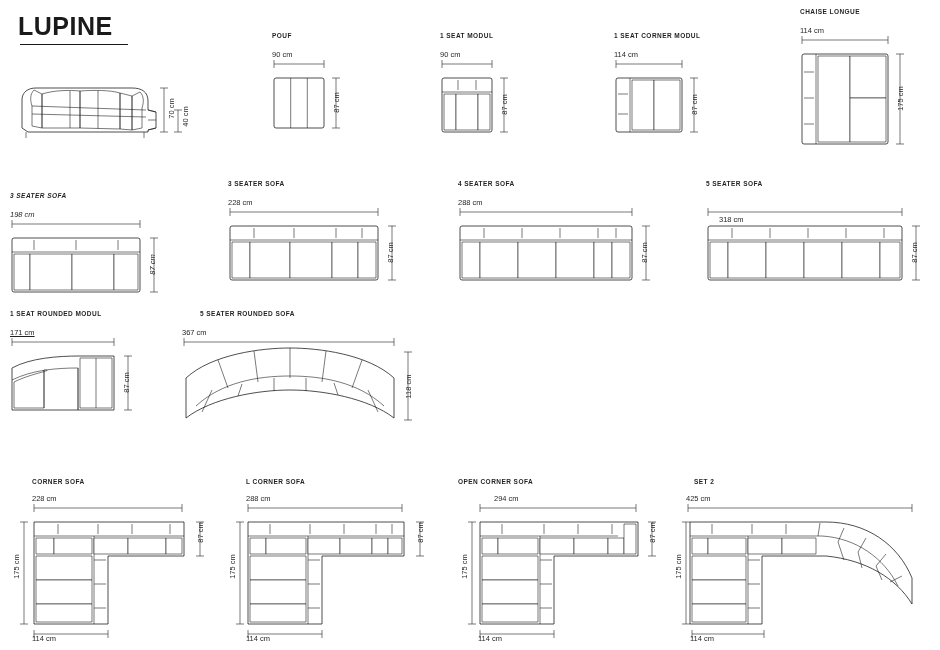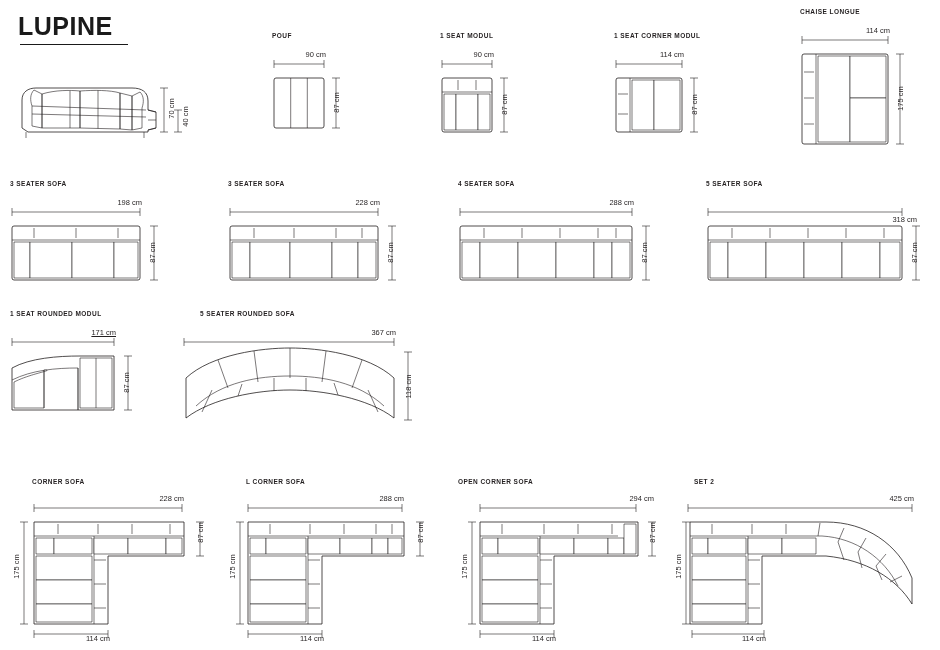--- a/index.html
+++ b/index.html
@@ -39,21 +39,21 @@
     color: #231f20;
     white-space: nowrap;
     text-transform: uppercase;
   }
 
   .dim-h {
     position: absolute;
     font-size: 7.5px;
     color: #231f20;
     white-space: nowrap;
-    text-align: right;
+    text-align: left;
   }
   .dim-v {
     position: absolute;
     font-size: 7.5px;
     color: #231f20;
     white-space: nowrap;
     transform-origin: 50% 50%;
     transform: rotate(-90deg);
   }
 
@@ -174,21 +174,21 @@
       <path class="cush" d="M50,46 L86,46 L86,90 L50,90 Z"></path>
       <path class="inner" d="M4,20 L14,20 M4,46 L14,46 M4,72 L14,72"></path>
     </svg>
     <svg width="30" height="96" viewBox="0 0 30 96" style="position:absolute; left:90px; top:44px;">
       <path class="arrow" d="M14,2 L14,92"></path>
       <path class="tick" d="M10,2 L18,2 M10,92 L18,92"></path>
     </svg>
     <div class="dim-v" style="left:84px; top:86px; width:40px; text-align:center;">175 cm</div>
   </div>
 
-  <div class="cell" style="left:10px; top:180px; width:180px; height:110px;">
+  <div class="cell" style="left:10px; top:192px; width:180px; height:110px;font-style:italic;">
     <div class="label" style="left:0px; top:0px;">3 SEATER SOFA</div>
     <svg width="140" height="24" viewBox="0 0 140 24" style="position:absolute; left:0; top:14px;">
       <path class="arrow" d="M2,18 L130,18"></path>
       <path class="tick" d="M2,14 L2,22 M130,14 L130,22"></path>
     </svg>
     <div class="dim-h" style="left:0px; top:18px; width:132px;">198 cm</div>
     <svg width="134" height="62" viewBox="0 0 134 62" style="position:absolute; left:0; top:44px;">
       <rect class="outline" x="2" y="2" width="128" height="54" rx="2"></rect>
       <path class="inner" d="M2,16 L130,16"></path>
       <path class="cush" d="M4,18 L20,18 L20,54 L4,54 Z"></path>

